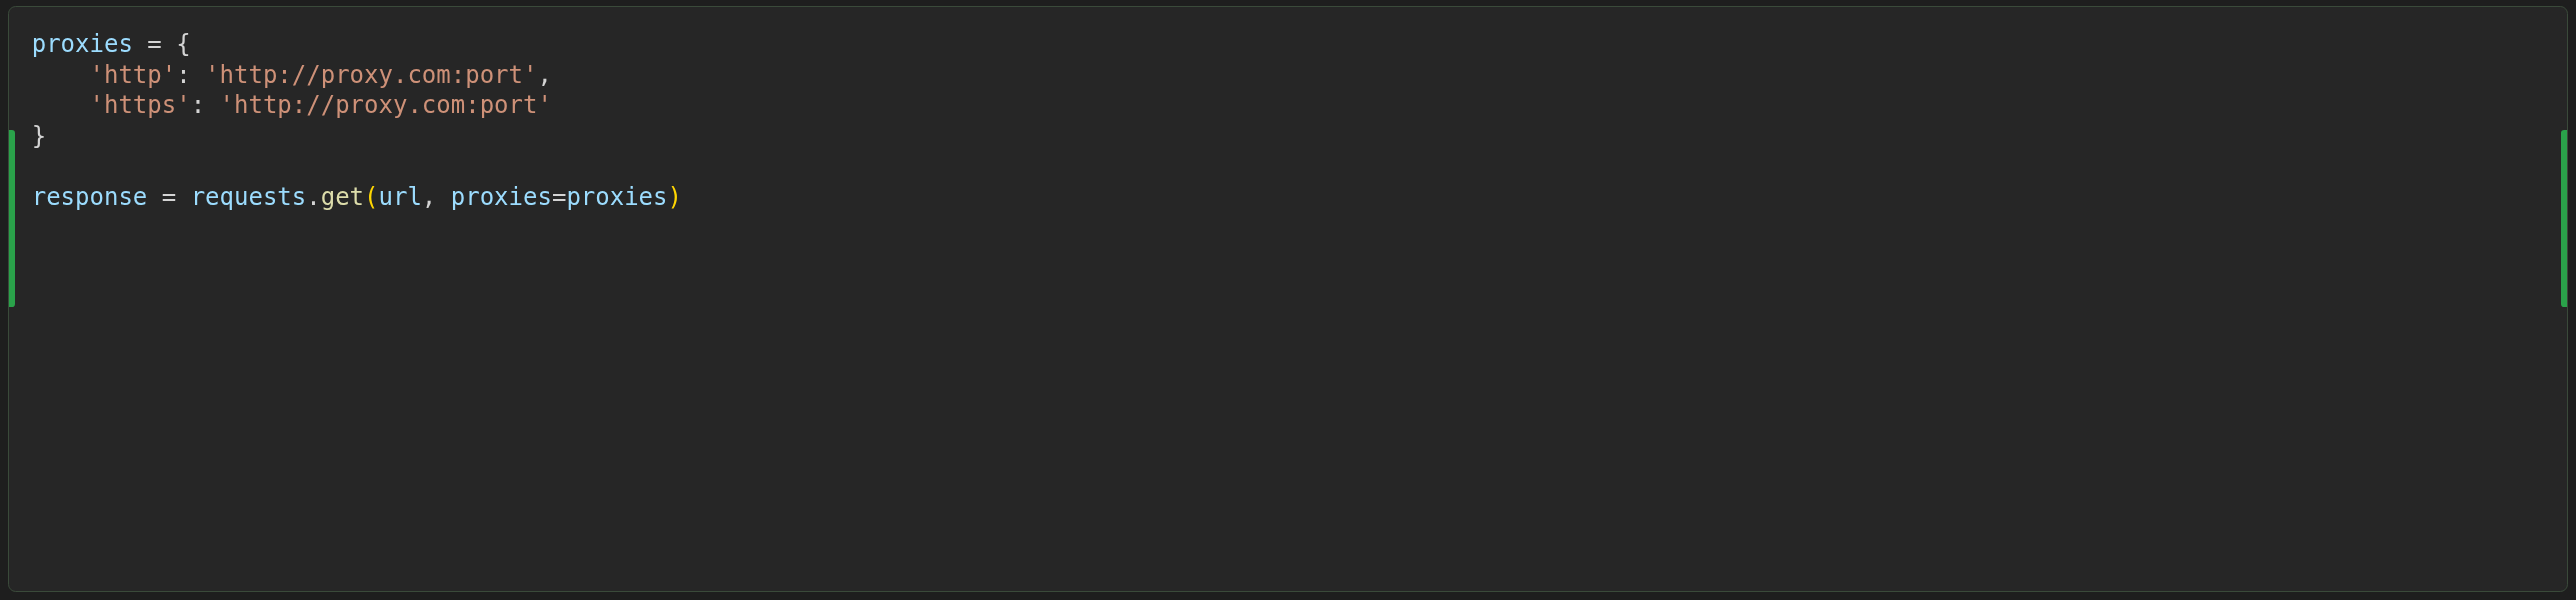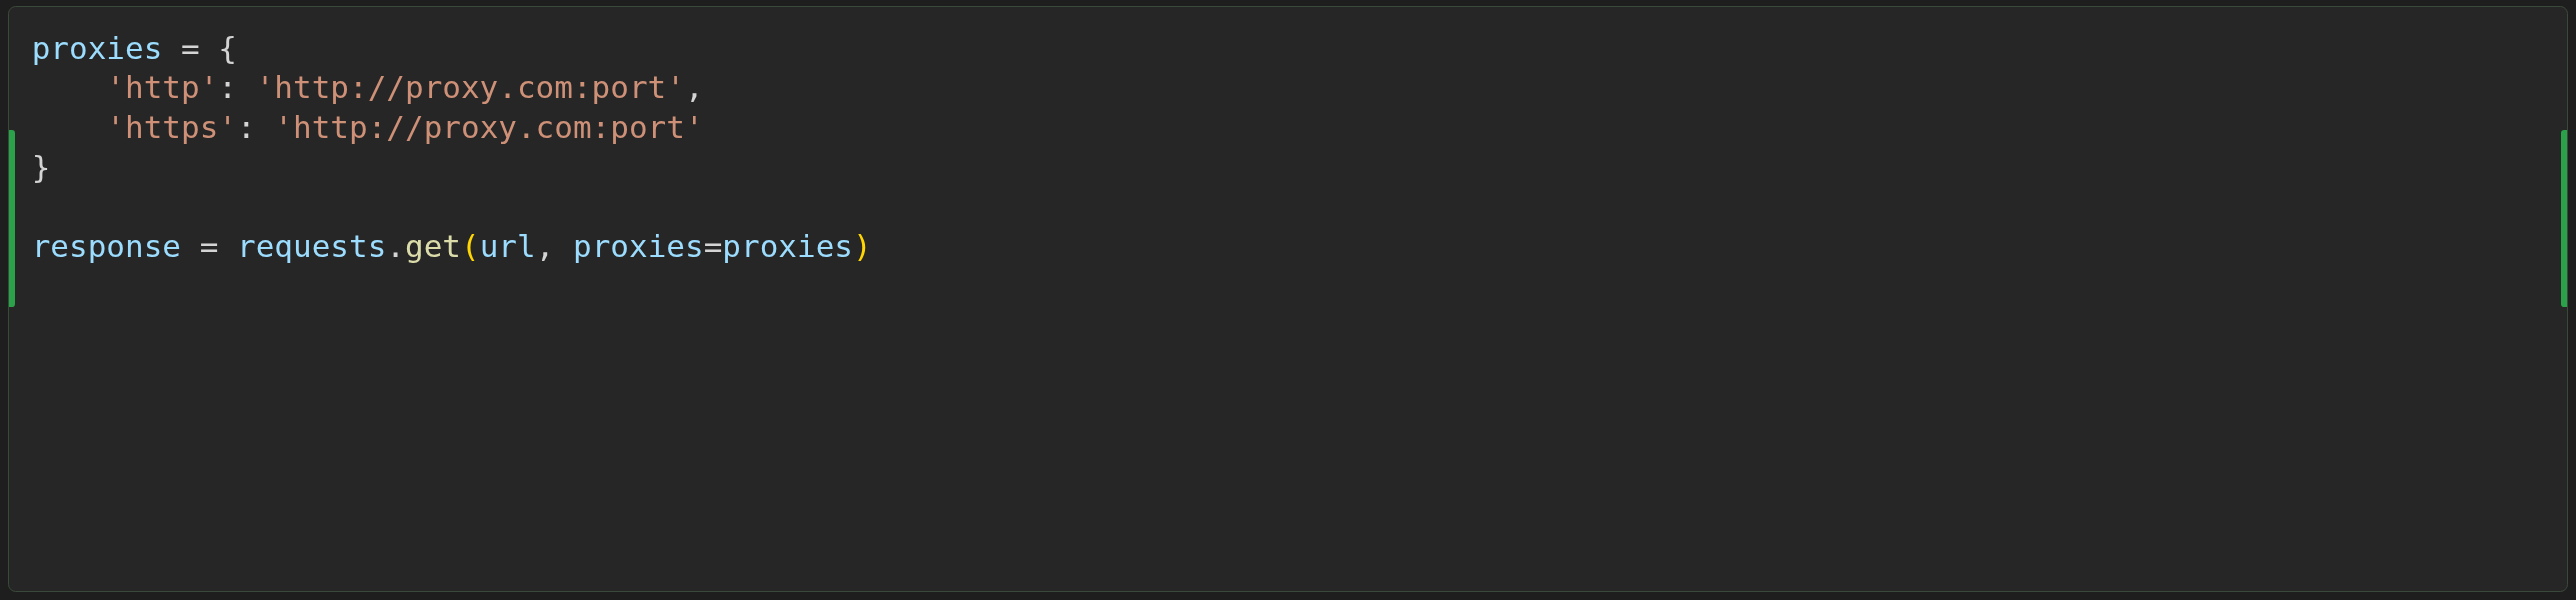--- a/index.html
+++ b/index.html
@@ -28,21 +28,21 @@
     border-radius: 3.1px;
   }
   .gutter-mark.right {
     left: auto;
     right: -4.6px;
   }
   pre.code {
     margin: 0;
     padding: 21.6px 21.6px 21.6px 23px;
     font-family: "Consolas", "Menlo", "DejaVu Sans Mono", monospace;
-    font-size: 31px;
+    font-size: 24px;
     line-height: 1.28;
     color: #d4d4d4;
     white-space: pre;
     text-align: left;
   }
   .tok-var   { color: #9cdcfe; }
   .tok-op    { color: #d4d4d4; }
   .tok-punc  { color: #d4d4d4; }
   .tok-brace { color: #ffd602; }
   .tok-str   { color: #ce9178; }

